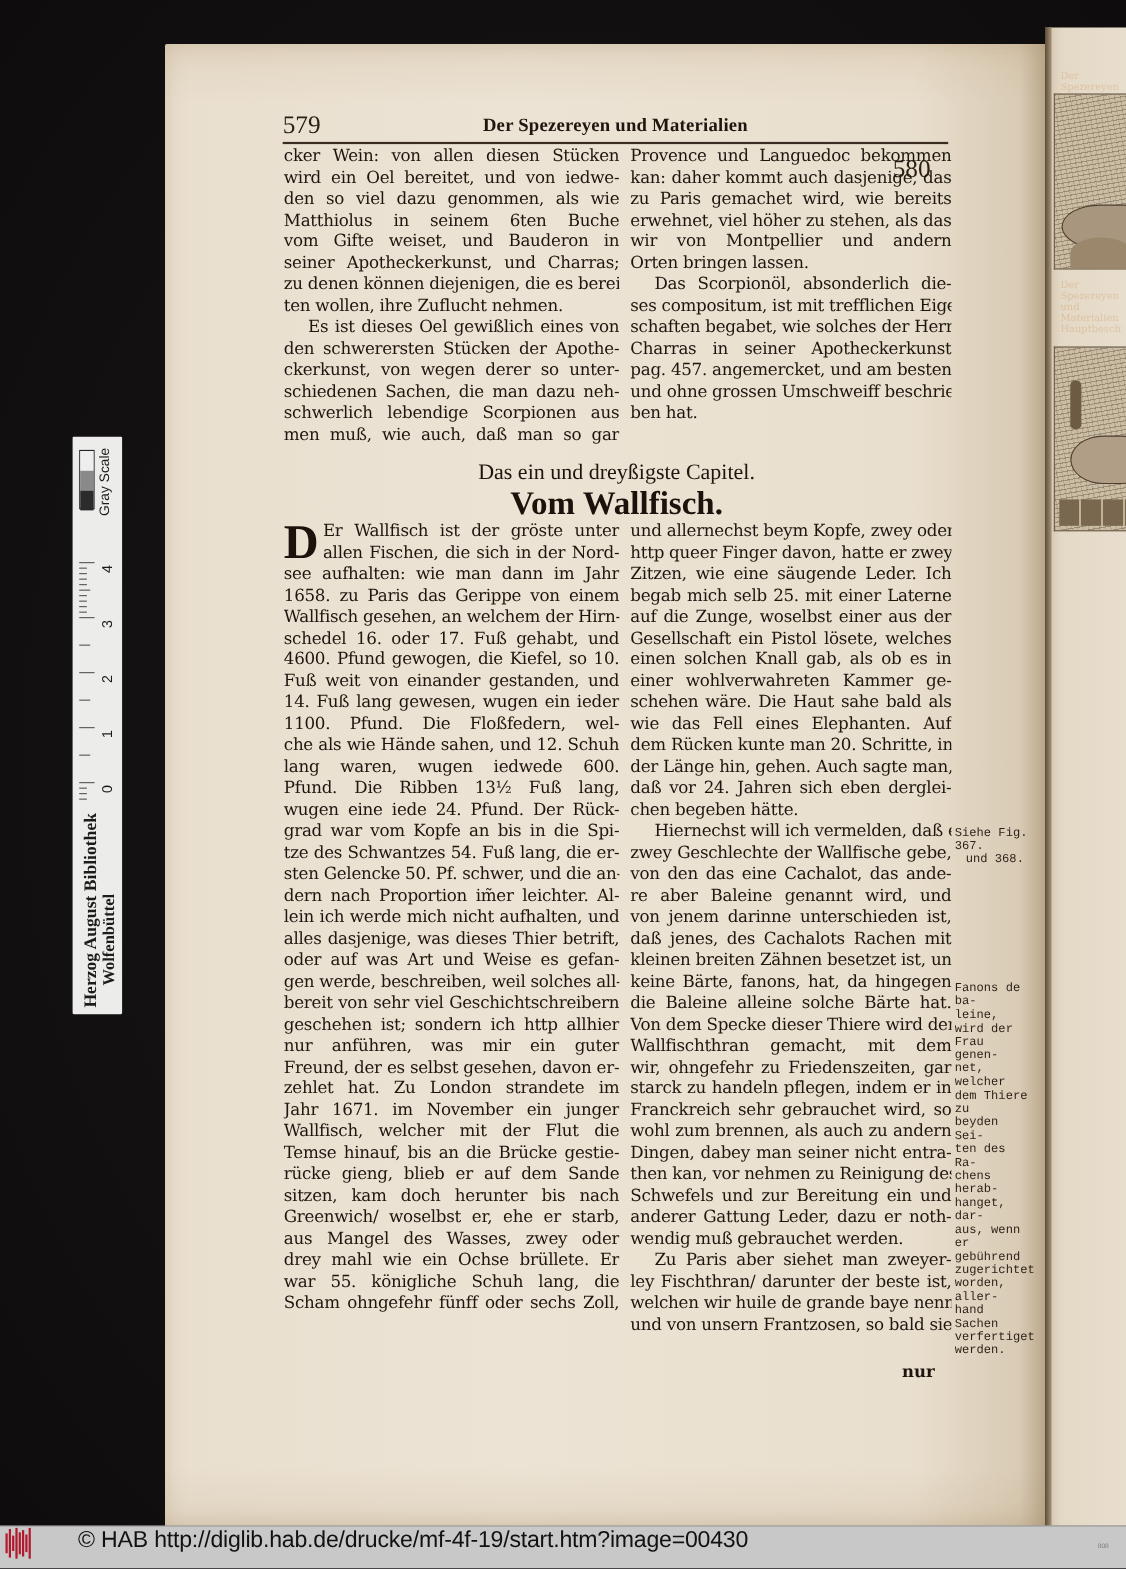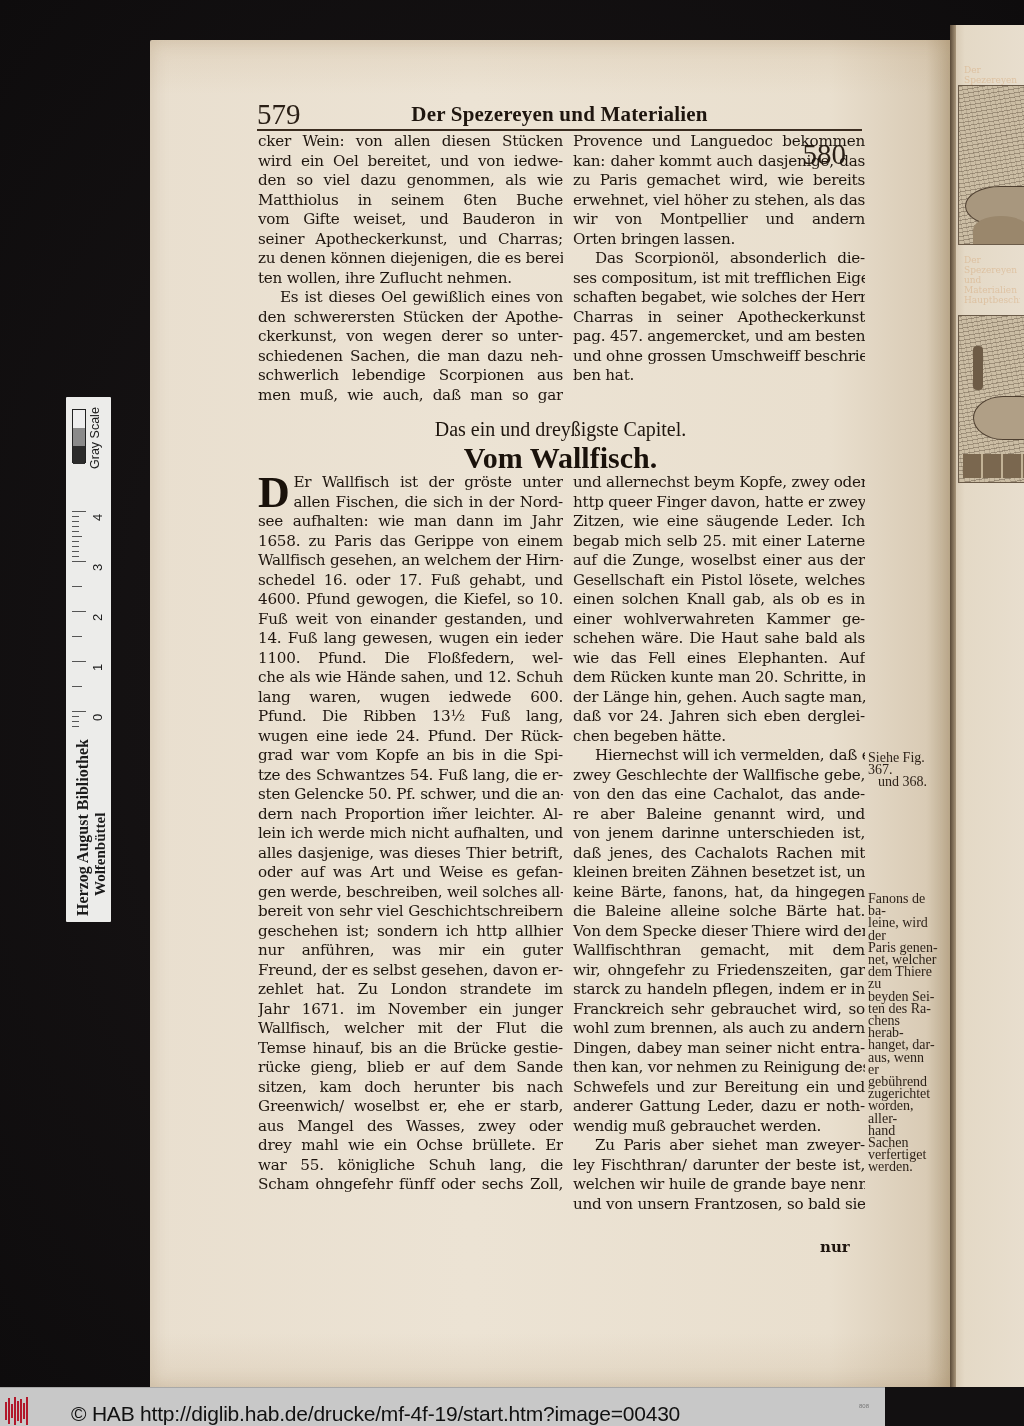--- a/index.html
+++ b/index.html
@@ -68,28 +68,28 @@
     position: absolute; left: 14px; width: 56px; color: rgba(200,130,60,0.28);
     font-size: 9px; line-height: 10px; font-family: "DejaVu Serif", serif; overflow: hidden;
   }
 
   
   .running-head {
     position: absolute; left: 257px; top: 100px; width: 605px; height: 28px;
   }
   .page-num {
     position: absolute; top: 0; font-family: "Liberation Serif", serif;
-    font-size: 29px; color: #2a1f16; line-height: 28px;
+    font-size: 23px; color: #2a1f16; line-height: 28px;
   }
   .page-num.left { left: 0; }
   .page-num.right { right: 16px; margin-top: 40px; }
   .head-title {
     position: absolute; left: 0; right: 0; top: 0; text-align: center;
     font-family: "Liberation Serif", serif; font-weight: bold;
-    font-size: 21px; color: #1f160f; line-height: 28px; letter-spacing: 0.2px;
+    font-size: 17px; color: #1f160f; line-height: 28px; letter-spacing: 0.2px;
   }
   .head-rule {
     position: absolute; left: 257px; top: 129px; width: 605px; height: 2px; background: #3a2c20;
   }
 
   .col {
     position: absolute; font-family: "DejaVu Serif", serif; color: #1e150e;
     font-size: 15.2px; line-height: 19.5px; text-align: justify;
     letter-spacing: -0.25px;
   }
@@ -109,22 +109,22 @@
   .chapter-title {
     position: absolute; left: 258px; top: 441px; width: 605px; text-align: center;
     font-family: "Liberation Serif", serif; font-weight: bold; font-size: 30px; color: #1a120b; line-height: 34px;
   }
   .drop-cap {
     float: left; font-family: "Liberation Serif", serif; font-weight: bold; font-size: 44px;
     line-height: 36px; margin: 2px 4px 0 0; color: #1a120b;
   }
 
   .margin-note {
-    position: absolute; font-family: Liberation Serif, serif; color: #2a1f16;
-    font-size: 14px; line-height: 12.2px;
+    position: absolute; font-family: Liberation Mono, monospace; color: #2a1f16;
+    font-size: 11px; line-height: 12.2px;
   }
   .note-siehe { left: 868px; top: 752px; width: 70px; }
   .note-fanons { left: 868px; top: 893px; width: 70px; }
   .catchword {
     position: absolute; left: 820px; top: 1238px; font-family: "DejaVu Serif", serif;
     font-size: 15px; font-weight: bold; color: #1e150e;
   }
 
   
   .scale-bar {
@@ -152,23 +152,23 @@
     position: absolute; left: 6px; top: 12px; width: 14px; height: 54px; border: 1px solid #222;
   }
   .gray-scale .sw { width: 100%; height: 18px; }
   .gray-label {
     position: absolute; left: 22px; top: 72px; font-family: "Liberation Sans", sans-serif;
     font-size: 12.5px; color: #1b1b1b; transform: rotate(-90deg); transform-origin: left top; white-space: nowrap;
   }
 
   
   .footer {
-    position: absolute; left: 0; top: 1387px; width: 885px; height: 39px;
+    position: absolute; left: 0; top: 1387px; width: 1024px; height: 39px;
     background: #c8c8c8; border-top: 1px solid #a8a8a8;
-    display: flex; align-items: flex-end;
+    display: flex; align-items: flex-start;
   }
   .footer-logo {
     margin-left: 5px; width: 26px; height: 30px; display: flex; align-items: center; gap: 1px;
   }
   .footer-logo span { display: block; width: 2px; background: #b2182b; }
   .footer-text {
     margin-left: 40px; font-family: "Liberation Sans", sans-serif; font-size: 21px; color: #111; letter-spacing: -0.2px;
   }
   .footer-mini {
     position: absolute; right: 16px; top: 15px; font-family: "Liberation Sans", sans-serif;
@@ -323,21 +323,21 @@
 </div>
 
 <div class="margin-note note-siehe">
   <div>Siehe Fig. 367.</div>
   <div style="padding-left:10px;">und 368.</div>
 </div>
 
 <div class="margin-note note-fanons">
   <div>Fanons de ba-</div>
   <div>leine, wird der</div>
-  <div>Paris genen-</div>
+  <div>Frau genen-</div>
   <div>net, welcher</div>
   <div>dem Thiere zu</div>
   <div>beyden Sei-</div>
   <div>ten des Ra-</div>
   <div>chens herab-</div>
   <div>hanget, dar-</div>
   <div>aus, wenn er</div>
   <div>gebührend</div>
   <div>zugerichtet</div>
   <div>worden, aller-</div>

